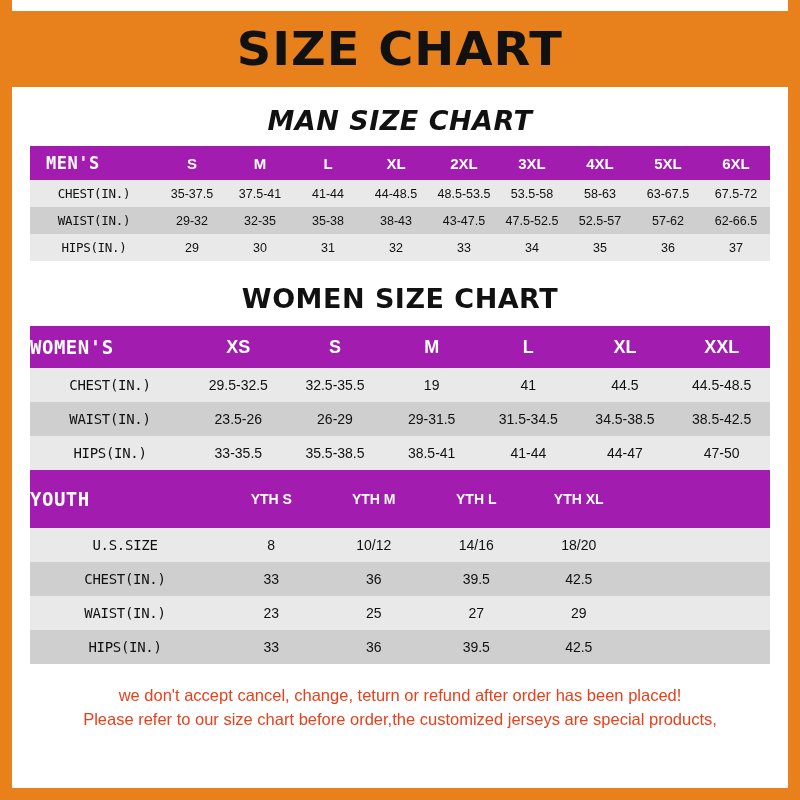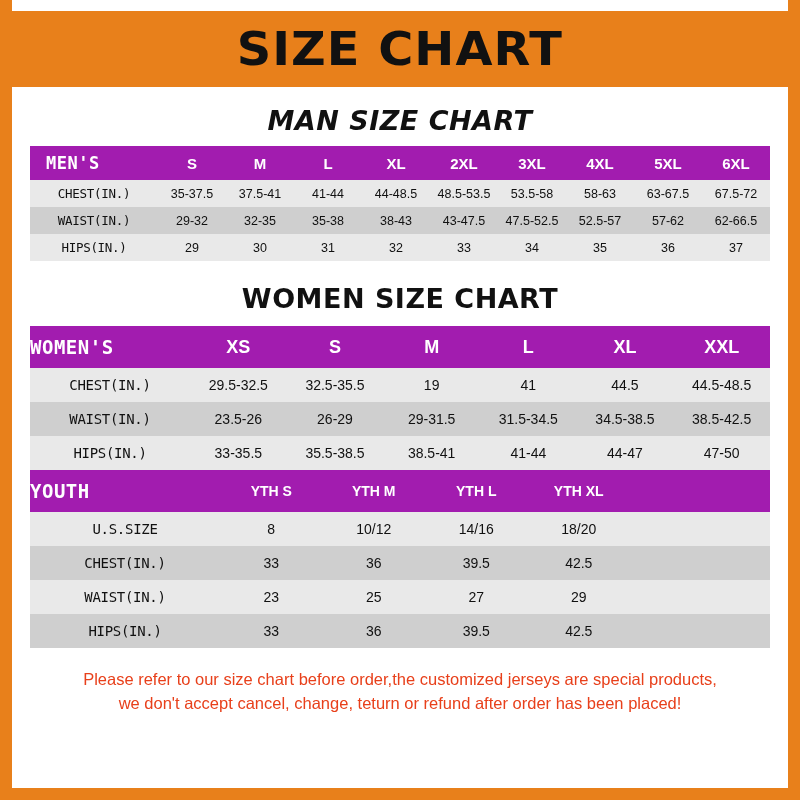--- a/index.html
+++ b/index.html
@@ -102,21 +102,21 @@
   #women-table col.lbl { width: 160px; }
   #women-table thead th { padding: 10px 0; }
   #women-table tbody td { padding: 9px 0; }
 
   
   #youth-table thead th { font-size: 14px; }
   #youth-table thead th.rowlabel { font-size: 19px; }
   #youth-table tbody td { font-size: 14px; }
   #youth-table tbody td.rowlabel { font-size: 14px; }
   #youth-table col.lbl { width: 190px; }
-  #youth-table thead th { padding: 10px 0; }
+  #youth-table thead th { padding: 18px 0; }
   #youth-table tbody td { padding: 9px 0; margin-top: 20px; }
   #youth-table col.pad { width: 140px; }
 
   
   .footer-note {
     margin: 20px 14px 0 14px;
     text-align: center;
     color: #E8401B;
     font-family: "Liberation Sans", sans-serif;
     font-size: 16.5px;
@@ -309,18 +309,18 @@
         <td>33</td>
         <td>36</td>
         <td>39.5</td>
         <td>42.5</td>
         <td></td>
       </tr>
     </tbody>
   </table>
 
   <div class="footer-note">
+    <div>we don't accept cancel, change, teturn or refund after order has been placed!</div>
     <div>Please refer to our size chart before order,the customized jerseys are special products,</div>
-    <div>we don't accept cancel, change, teturn or refund after order has been placed!</div>
   </div>
 
   <div class="bottom-band"></div>
 </div>
 
 </body></html>

